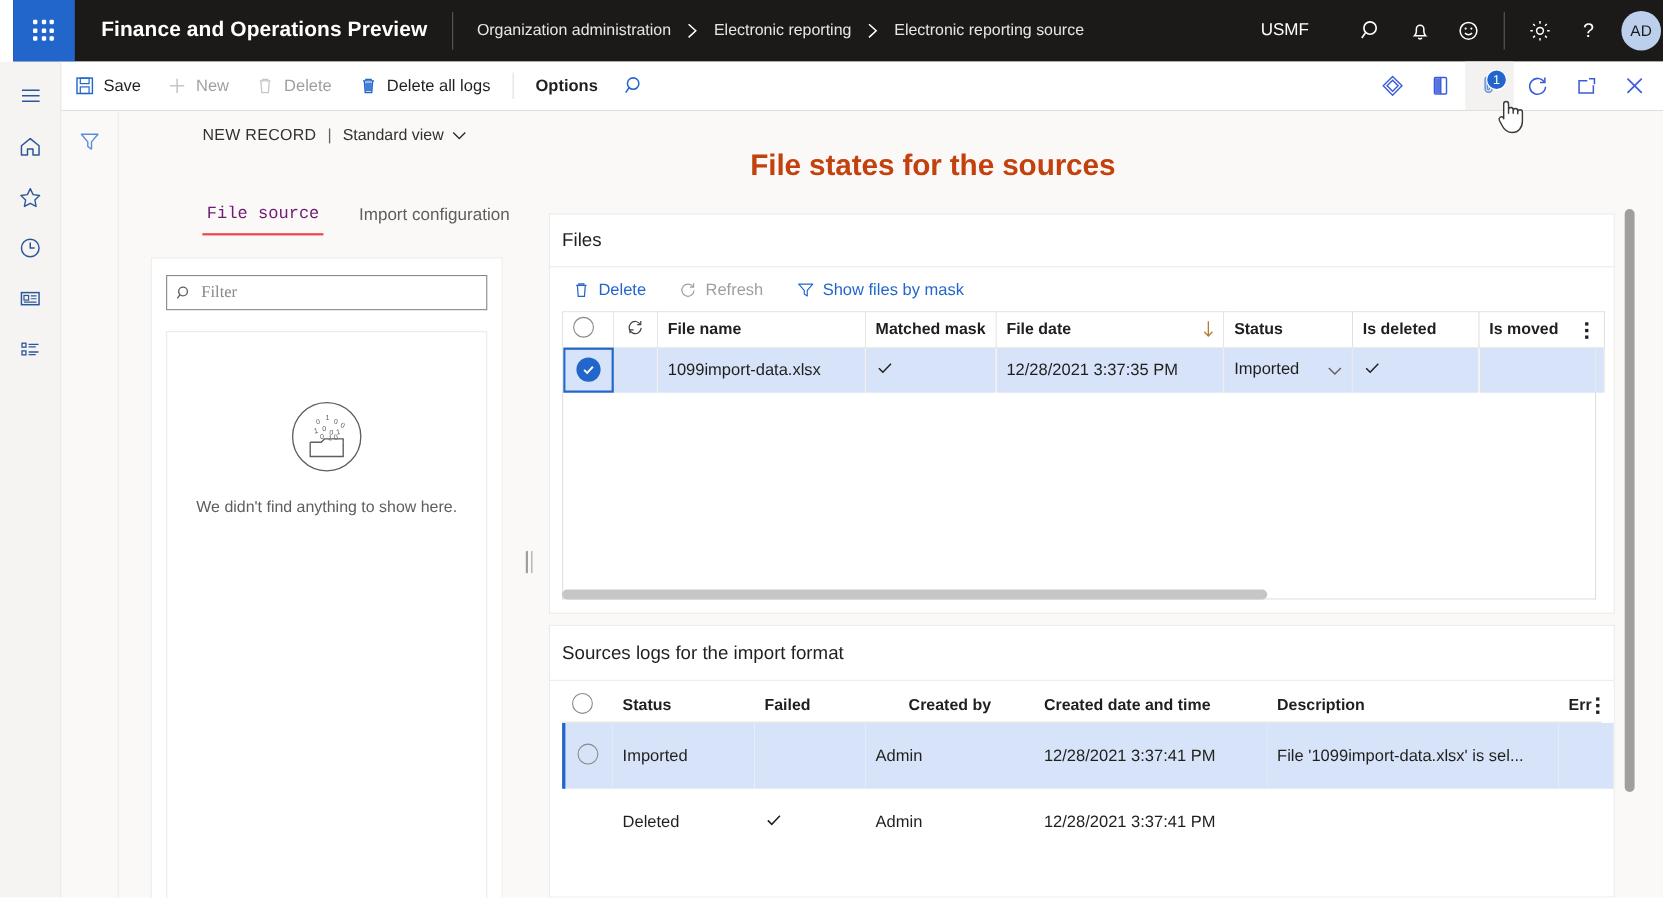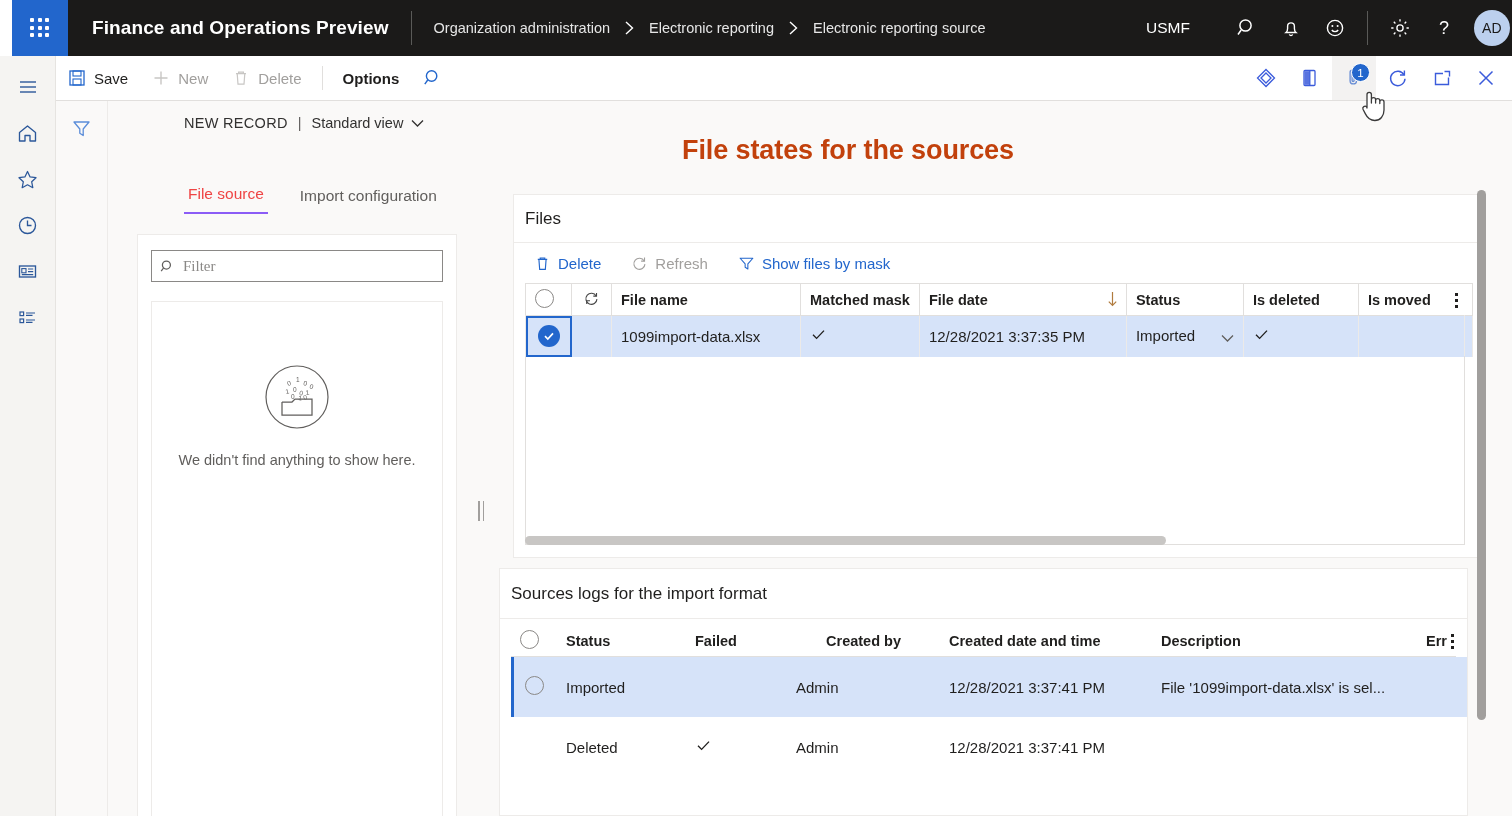--- a/index.html
+++ b/index.html
@@ -100,21 +100,21 @@
   .titlearea { position: absolute; left: 52px; top: 0; width: 1404px; }
   .eyebrow { display: flex; align-items: flex-start; padding: 14px 0 0 76px; font-size: 14.5px; color: #323130; }
   .eyebrow .nr { letter-spacing: .3px; }
   .eyebrow .pipe { margin: 0 10px; color: #605e5c; }
   .eyebrow .sv { display: flex; align-items: center; cursor: pointer; }
   .eyebrow .sv svg { margin-left: 8px; }
   .pagetitle { padding: 4px 0 0 76px; font-size: 27px; color: #c2410c; font-weight: bold; letter-spacing: -.1px; text-align: center; }
 
   .tabs { display: flex; align-items: flex-end; padding: 22px 0 0 76px; height: 48px; }
   .tab { font-size: 15.5px; color: #605e5c; padding: 0 4px 9px; margin-right: 28px; cursor: pointer; }
-  .tab.sel { color: #ef4444; border-bottom: 2px solid #8b5cf6; }
+  .tab.sel { color: #701a75; border-bottom: 2px solid #ef4444; font-family: Liberation Mono, monospace; }
 
   
   .leftcard {
     position: absolute; left: 137px; top: 134px; width: 320px; height: 674px;
     background: #ffffff; border: 1px solid #edebe9;
   }
   .filterbox {
     margin: 15px 13px 0; height: 32px; border: 1px solid #8a8886; background: #fff;
     display: flex; align-items: center; padding: 0 8px; cursor: text;
   }
@@ -335,20 +335,32 @@
   <div class="cmd-btn disabled">
     <span class="ic">
       <svg width="18" height="18" viewBox="0 0 18 18">
           <g stroke="#c8c6c4" stroke-width="1.2" fill="none">
             <path d="M4 4.6 h10 M6.6 4.6 v-1.4 h4.8 v1.4"></path>
             <path d="M5.2 4.6 L6 15.2 h6 L12.8 4.6"></path>
           </g>
         </svg>
     </span>
     <span>Delete</span>
+  </div>
+  <div class="cmd-btn">
+    <span class="ic">
+      <svg width="18" height="18" viewBox="0 0 18 18">
+          <g stroke="#2266cc" stroke-width="1.2" fill="none">
+            <path d="M4 4.6 h10 M6.6 4.6 v-1.4 h4.8 v1.4"></path>
+            <path d="M5.2 4.6 L6 15.2 h6 L12.8 4.6"></path>
+          </g>
+          <rect x="6" y="6" width="6" height="8" fill="#2266cc" opacity=".85"></rect>
+        </svg>
+    </span>
+    <span>Delete all logs</span>
   </div>
   <div class="cmd-divider"></div>
   <div class="cmd-btn bold">
     <span>Options</span>
   </div>
   <div class="cmd-ricon" style="color:#2266cc">
     <svg width="20" height="20" viewBox="0 0 20 20">
         <circle cx="8.6" cy="8" r="5.2" stroke="#2266cc" stroke-width="1.4" fill="none"></circle>
         <path d="M4.7 12 L1.8 16.2" stroke="#2266cc" stroke-width="1.4"></path>
       </svg>
@@ -460,21 +472,21 @@
       <div class="empty-text">We didn't find anything to show here.</div>
 
     </div>
   </div>
 
   <div class="splitter" style="left:418px; top:398px;">
     <i></i>
       <i></i>
   </div>
 
-  <div class="files-panel" style="left:457px; top:93px;">
+  <div class="files-panel" style="left:443px; top:93px;">
     <div class="panel-head">Files</div>
     <div class="grid-toolbar">
       <div class="gt-btn">
         <span class="ic">
           <svg width="17" height="17" viewBox="0 0 18 18">
               <g stroke="#2266cc" stroke-width="1.2" fill="none">
                 <path d="M4 4.6 h10 M6.6 4.6 v-1.4 h4.8 v1.4"></path>
                 <path d="M5.2 4.6 L6 15.2 h6 L12.8 4.6"></path>
               </g>
             </svg>

